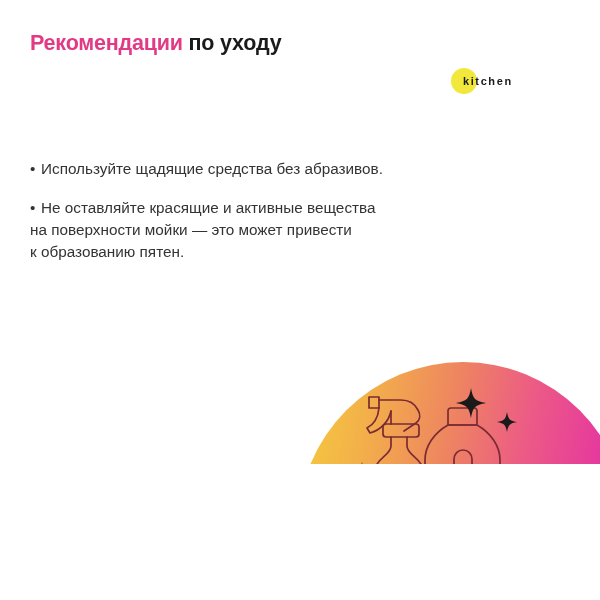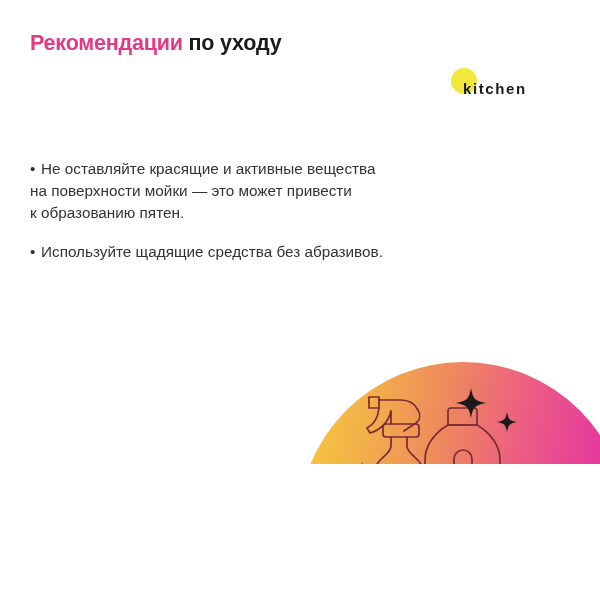--- a/index.html
+++ b/index.html
@@ -96,22 +96,22 @@
     left: 0px;
     top: 0px;
     width: 26px;
     height: 26px;
     border-radius: 50%;
     background: #F2E83B;
   }
   #kitchen-label {
     position: absolute;
     left: 12px;
-    top: 14px;
-    font-size: 15px;
+    top: 6px;
+    font-size: 11px;
     font-weight: bold;
     letter-spacing: 1.6px;
     color: #1A1A1A;
     line-height: 14px;
     white-space: nowrap;
   }
 
   
   #care-list {
     position: absolute;
@@ -175,25 +175,25 @@
       <div id="logo-sub">
         <span id="kitchen-dot"></span>
         <span id="kitchen-label">kitchen</span>
       </div>
 
     </div>
   </div>
 
   <div id="care-list">
 
+    <div class="care-item"><span class="bullet">•</span><span>Используйте щадящие средства без абразивов.</span></div>
+
     <div class="care-item"><span class="bullet">•</span><span>Не оставляйте красящие и активные вещества
 на поверхности мойки — это может привести
 к образованию пятен.</span></div>
-
-    <div class="care-item"><span class="bullet">•</span><span>Используйте щадящие средства без абразивов.</span></div>
 
 
   </div>
 
   <div id="illustration">
 
     <div id="gradient-blob"></div>
 
     <svg id="bottles-svg" viewBox="0 0 190 165">
       <g fill="none" stroke="#7A2B33" stroke-width="1.7" stroke-linejoin="round" stroke-linecap="round">

